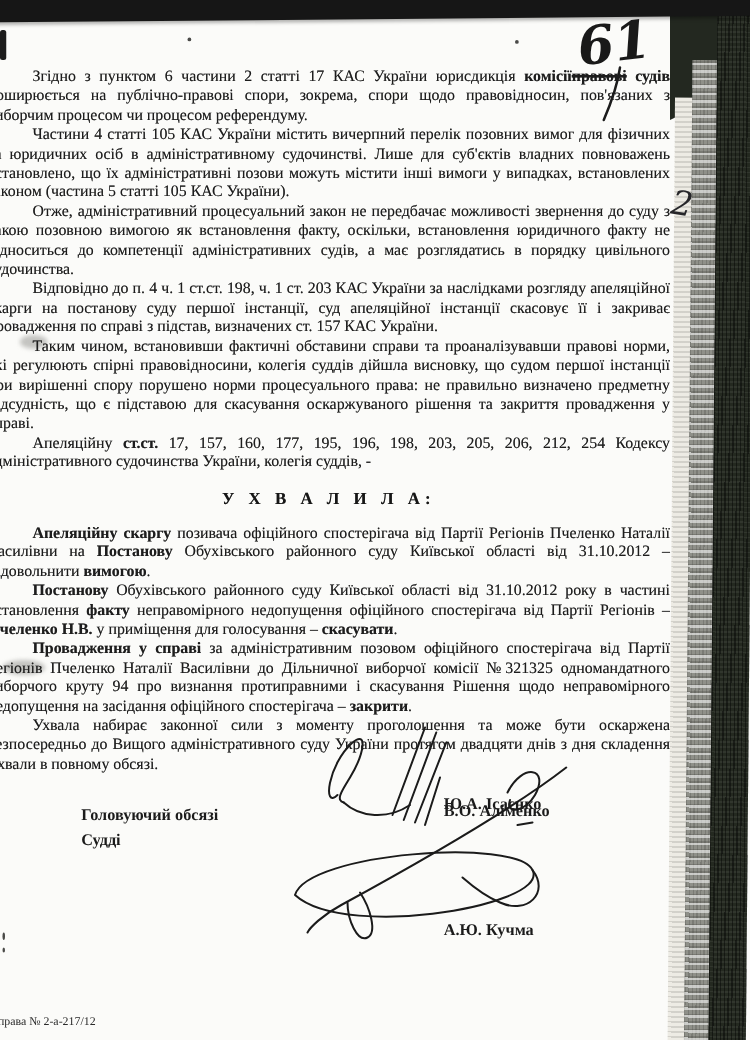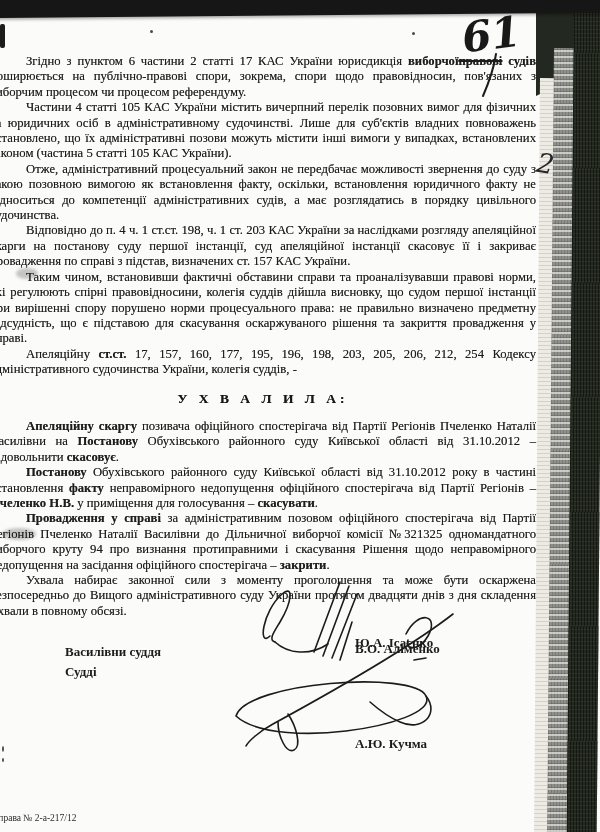--- a/index.html
+++ b/index.html
@@ -104,37 +104,37 @@
 
   <div class="hand61">61</div>
   <svg class="tail-svg" width="70" height="70" viewBox="0 0 70 70">
     <path d="M46,24 C44,38 39,52 33,66" stroke="#1c1c1c" stroke-width="2" fill="none" stroke-linecap="round"></path>
   </svg>
 
   <div class="mark2">2</div>
 
   <div class="text-body">
     <div id="paras-before">
-        <p class="para"><span class="">Згідно з пунктом 6 частини 2 статті 17 КАС України юрисдикція </span><span class="b ">виборчої</span><span class="b s">правові</span><span class="b "> судів</span><span class=""> поширюється на публічно-правові спори, зокрема, спори щодо правовідносин, пов'язаних з виборчим процесом чи процесом референдуму.</span></p>
+        <p class="para"><span class="">Згідно з пунктом 6 частини 2 статті 17 КАС України юрисдикція </span><span class="b ">комісії</span><span class="b s">правові</span><span class="b "> судів</span><span class=""> поширюється на публічно-правові спори, зокрема, спори щодо правовідносин, пов'язаних з виборчим процесом чи процесом референдуму.</span></p>
         <p class="para"><span class="">Частини 4 статті 105 КАС України містить вичерпний перелік позовних вимог для фізичних та юридичних осіб в адміністративному судочинстві. Лише для суб'єктів владних повноважень встановлено, що їх адміністративні позови можуть містити інші вимоги у випадках, встановлених законом (частина 5 статті 105 КАС України).</span></p>
         <p class="para"><span class="">Отже, адміністративний процесуальний закон не передбачає можливості звернення до суду з такою позовною вимогою як встановлення факту, оскільки, встановлення юридичного факту не відноситься до компетенції адміністративних судів, а має розглядатись в порядку цивільного судочинства.</span></p>
         <p class="para"><span class="">Відповідно до п. 4 ч. 1 ст.ст. 198, ч. 1 ст. 203 КАС України за наслідками розгляду апеляційної скарги на постанову суду першої інстанції, суд апеляційної інстанції скасовує її і закриває провадження по справі з підстав, визначених ст. 157 КАС України.</span></p>
         <p class="para"><span class="">Таким чином, встановивши фактичні обставини справи та проаналізувавши правові норми, які регулюють спірні правовідносини, колегія суддів дійшла висновку, що судом першої інстанції при вирішенні спору порушено норми процесуального права: не правильно визначено предметну підсудність, що є підставою для скасування оскаржуваного рішення та закриття провадження у справі.</span></p>
         <p class="para"><span class="">Апеляційну </span><span class="b ">ст.ст.</span><span class=""> 17, 157, 160, 177, 195, 196, 198, 203, 205, 206, 212, 254 Кодексу адміністративного судочинства України, колегія суддів, -</span></p>
       </div>
     <h2 class="ruling-heading">У Х В А Л И Л А:</h2>
     <div id="paras-after">
-        <p class="para"><span class="b ">Апеляційну скаргу</span><span class=""> позивача офіційного спостерігача від Партії Регіонів Пчеленко Наталії Василівни на </span><span class="b ">Постанову</span><span class=""> Обухівського районного суду Київської області від 31.10.2012 – задовольнити </span><span class="b ">скасовує</span><span class="">.</span></p>
+        <p class="para"><span class="b ">Апеляційну скаргу</span><span class=""> позивача офіційного спостерігача від Партії Регіонів Пчеленко Наталії Василівни на </span><span class="b ">Постанову</span><span class=""> Обухівського районного суду Київської області від 31.10.2012 – задовольнити </span><span class="b ">вимогою</span><span class="">.</span></p>
         <p class="para"><span class="b ">Постанову</span><span class=""> Обухівського районного суду Київської області від 31.10.2012 року в частині встановлення </span><span class="b ">факту</span><span class=""> неправомірного недопущення офіційного спостерігача від Партії Регіонів – </span><span class="b ">Пчеленко Н.В.</span><span class=""> у приміщення для голосування – </span><span class="b ">скасувати</span><span class="">.</span></p>
         <p class="para"><span class="b ">Провадження у справі</span><span class=""> за адміністративним позовом офіційного спостерігача від Партії Регіонів Пчеленко Наталії Василівни до Дільничної виборчої комісії №321325 одномандатного виборчого круту 94 про визнання протиправними і скасування Рішення щодо неправомірного недопущення на засідання офіційного спостерігача – </span><span class="b ">закрити</span><span class="">.</span></p>
         <p class="para"><span class="">Ухвала набирає законної сили з моменту проголошення та може бути оскаржена безпосередньо до Вищого адміністративного суду України протягом двадцяти днів з дня складення Ухвали в повному обсязі.</span></p>
       </div>
   </div>
 
-  <div class="sig-label" style="top:644px;">Василівни суддя</div>
+  <div class="sig-label" style="top:644px;">Головуючий обсязі</div>
   <div class="sig-label" style="top:664px;">Судді</div>
   <div class="sig-name" style="top:641px;">В.О. Аліменко</div>
   <div class="sig-name" style="top:635px;">Ю.А. Ісаєнко</div>
   <div class="sig-name" style="top:736px;">А.Ю. Кучма</div>
 
   <svg class="sig-svg" width="250" height="195" viewBox="0 0 250 195">
     <g stroke="#1b1b1b" stroke-width="1.6" fill="none" stroke-linecap="round">
       <path d="M52,62 C40,74 44,38 64,20 C76,10 74,28 62,48 C56,58 50,66 57,68"></path>
       <path d="M57,68 C70,80 92,82 110,70"></path>
       <path d="M96,78 L122,8 M105,82 L131,12 M114,84 L139,20 M122,86 L134,48"></path>

